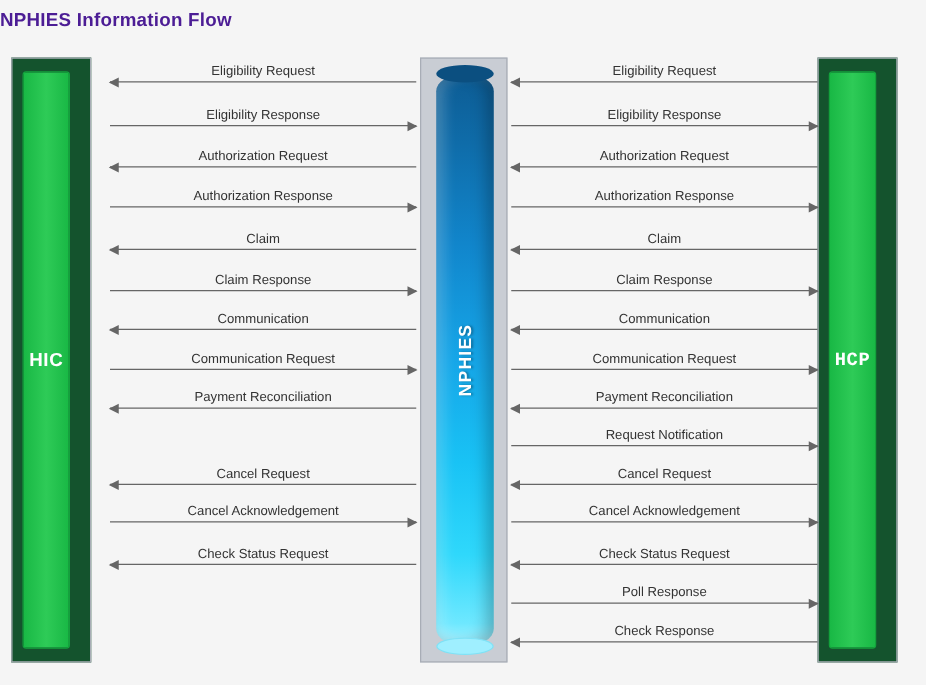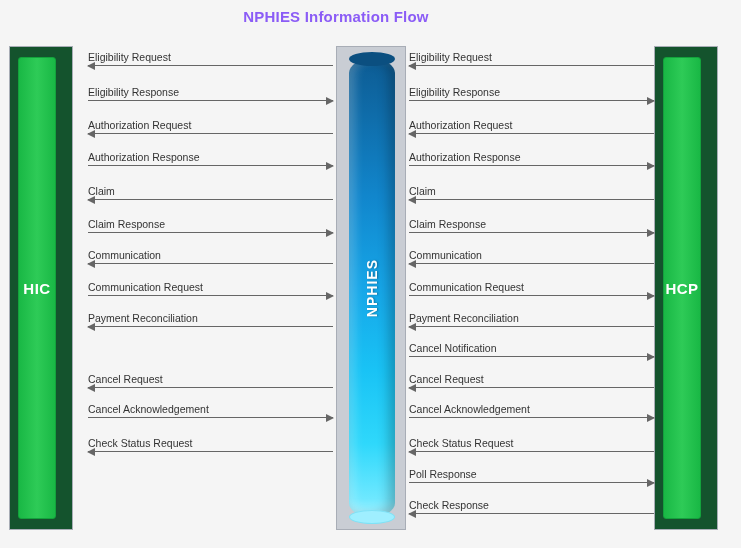--- a/index.html
+++ b/index.html
@@ -17,38 +17,37 @@
     position: relative;
     width: 741px;
     height: 548px;
     background: #f5f5f5;
   }
   .title {
     position: absolute;
     top: 8px;
     left: 0;
     width: 672px;
-    text-align: center;
     font-size: 15px;
     font-weight: bold;
-    color: #8b5cf6;
+    color: #4c1d95;
     letter-spacing: 0.2px;
   }
   
   .pillar-outer {
     position: absolute;
     top: 46px;
     width: 64px;
     height: 484px;
     background: #14532d;
     border: 1px solid #a8adb6;
     box-sizing: border-box;
   }
   .pillar-outer.left { left: 9px; }
-  .pillar-outer.right { left: 654px; }
+  .pillar-outer.right { left: 654px; font-family: Liberation Mono, monospace; }
   .pillar-inner {
     position: absolute;
     top: 10px;
     left: 8px;
     width: 38px;
     height: 462px;
     background: #1fc04a;
     background: linear-gradient(to right, #19b845 0%, #2ecb57 50%, #19b845 100%);
     border: 1px solid #13a23c;
     border-radius: 3px;
@@ -127,21 +126,21 @@
   }
   
   .flow {
     position: absolute;
     height: 0;
   }
   .flow-label {
     position: absolute;
     bottom: 3px;
     width: 100%;
-    text-align: left;
+    text-align: center;
     font-size: 10.5px;
     color: #333333;
     white-space: nowrap;
   }
   .flow-line {
     position: absolute;
     left: 0;
     bottom: 0;
     width: 100%;
     height: 1px;
@@ -295,21 +294,21 @@
         <div class="flow-label">Communication Request</div>
         <div class="flow-line"></div>
         <div class="arrow-head right"></div>
       </div>
       <div class="flow" style="left: 409px; width: 245px; top: 327px;">
         <div class="flow-label">Payment Reconciliation</div>
         <div class="flow-line"></div>
         <div class="arrow-head left"></div>
       </div>
       <div class="flow" style="left: 409px; width: 245px; top: 357px;">
-        <div class="flow-label">Cancel Notification</div>
+        <div class="flow-label">Request Notification</div>
         <div class="flow-line"></div>
         <div class="arrow-head right"></div>
       </div>
       <div class="flow" style="left: 409px; width: 245px; top: 388px;">
         <div class="flow-label">Cancel Request</div>
         <div class="flow-line"></div>
         <div class="arrow-head left"></div>
       </div>
       <div class="flow" style="left: 409px; width: 245px; top: 418px;">
         <div class="flow-label">Cancel Acknowledgement</div>

